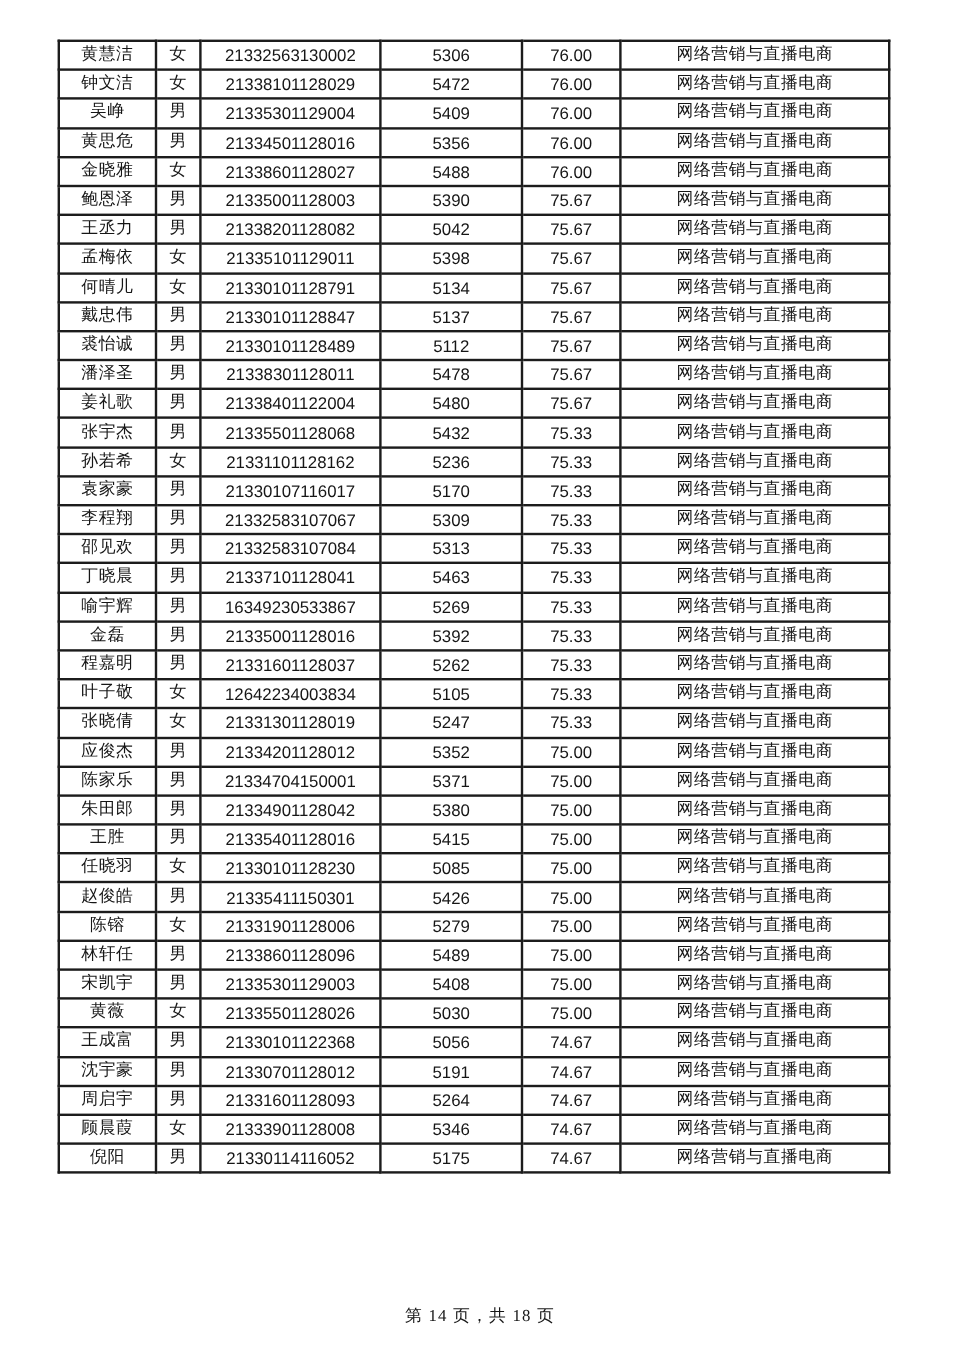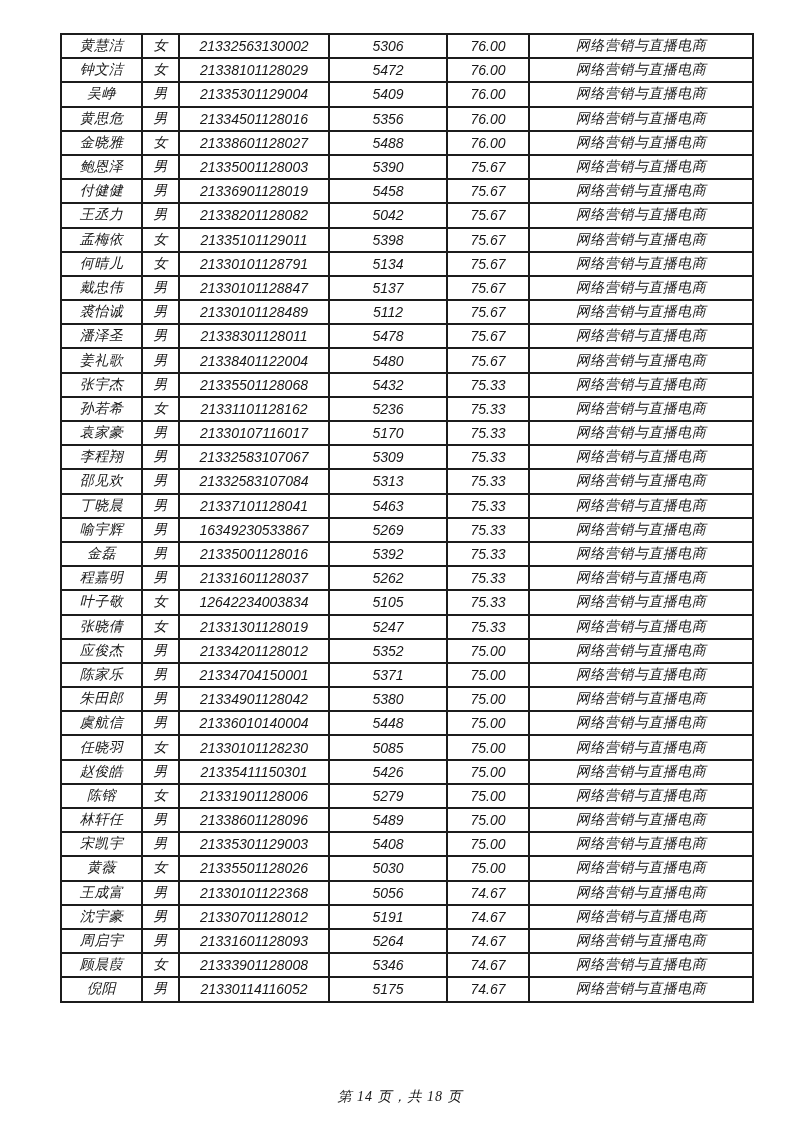--- a/index.html
+++ b/index.html
@@ -12,26 +12,25 @@
     color: #161616;
     overflow: hidden;
   }
   .page {
     position: absolute;
     inset: 0;
     background: #ffffff;
   }
   table.results {
     position: absolute;
-    left: 60px;
+    left: 48px;
     top: 33px;
     width: 692px;
     border-collapse: collapse;
     table-layout: fixed;
-    font-style: italic;
   }
   table.results td {
     border: 2px solid #1c1c1c;
     text-align: center;
     vertical-align: middle;
     height: 24.2px;
     font-size: 14px;
     line-height: 1;
     padding: 0 2px;
     white-space: nowrap;
@@ -61,21 +60,20 @@
   .footer {
     position: absolute;
     left: 0;
     top: 1088px;
     width: 100%;
     text-align: center;
     font-size: 14px;
     font-family: "Liberation Serif", "DejaVu Serif", serif;
     color: #161616;
     letter-spacing: 1px;
-    font-style: italic;
   }
 </style>
 </head>
 <body>
 
 <div class="page">
 
   <table class="results">
     <colgroup>
       <col class="c-name">
@@ -128,28 +126,20 @@
         </tr>
         <tr>
           <td>鲍恩泽</td>
           <td>男</td>
           <td>21335001128003</td>
           <td>5390</td>
           <td>75.67</td>
           <td>网络营销与直播电商</td>
         </tr>
         <tr>
-          <td>付健健</td>
-          <td>男</td>
-          <td>21336901128019</td>
-          <td>5458</td>
-          <td>75.67</td>
-          <td>网络营销与直播电商</td>
-        </tr>
-        <tr>
           <td>王丞力</td>
           <td>男</td>
           <td>21338201128082</td>
           <td>5042</td>
           <td>75.67</td>
           <td>网络营销与直播电商</td>
         </tr>
         <tr>
           <td>孟梅依</td>
           <td>女</td>
@@ -304,24 +294,24 @@
         </tr>
         <tr>
           <td>朱田郎</td>
           <td>男</td>
           <td>21334901128042</td>
           <td>5380</td>
           <td>75.00</td>
           <td>网络营销与直播电商</td>
         </tr>
         <tr>
-          <td>虞航信</td>
-          <td>男</td>
-          <td>21336010140004</td>
-          <td>5448</td>
+          <td>王胜</td>
+          <td>男</td>
+          <td>21335401128016</td>
+          <td>5415</td>
           <td>75.00</td>
           <td>网络营销与直播电商</td>
         </tr>
         <tr>
           <td>任晓羽</td>
           <td>女</td>
           <td>21330101128230</td>
           <td>5085</td>
           <td>75.00</td>
           <td>网络营销与直播电商</td>

